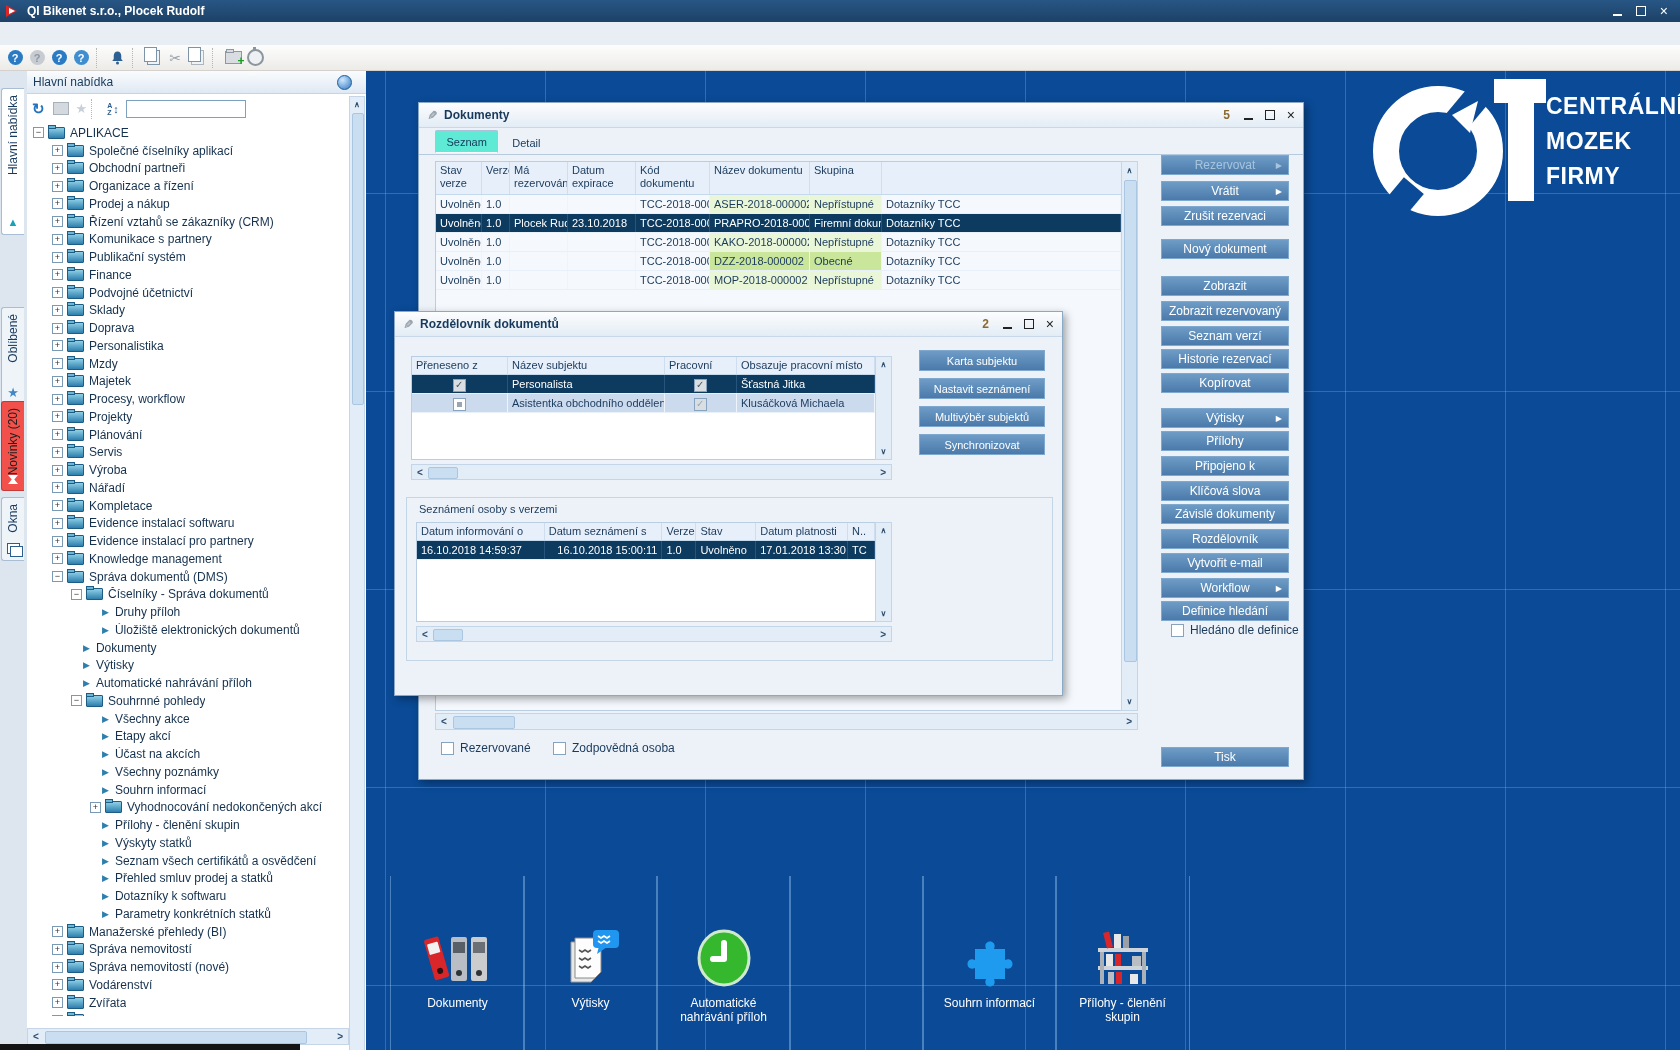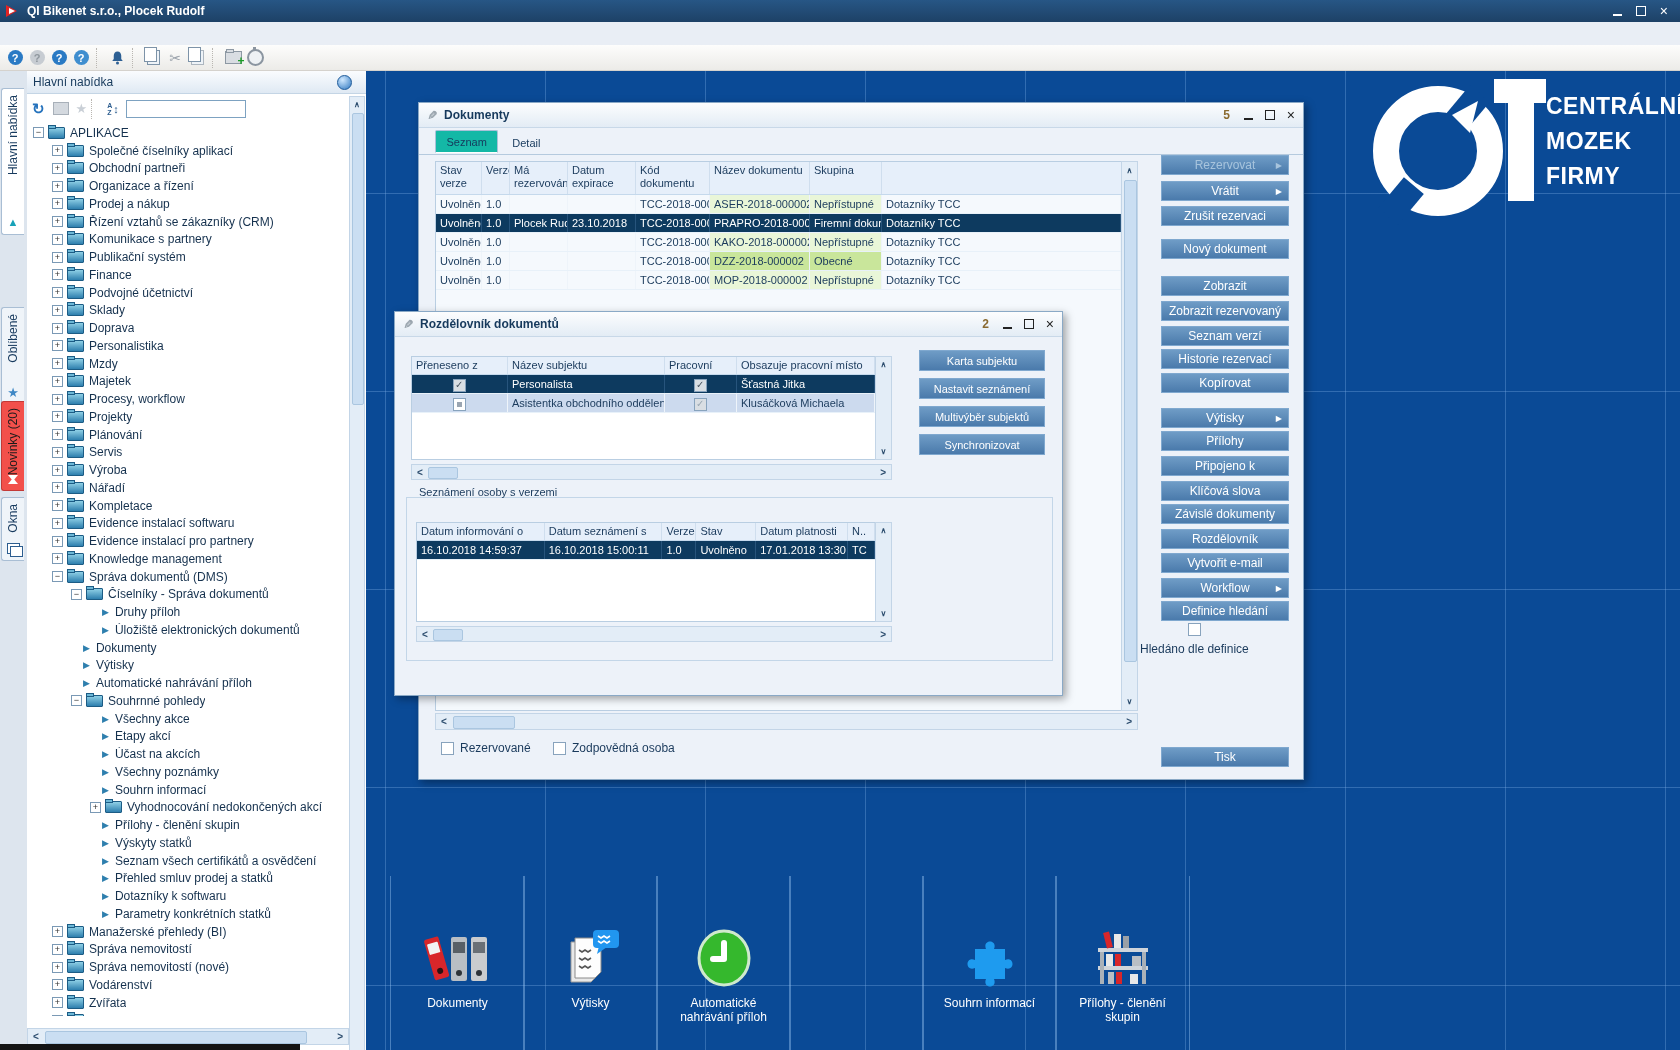--- a/index.html
+++ b/index.html
@@ -95,21 +95,21 @@
   #logotext{color:#fff;font-size:23px;font-weight:bold;letter-spacing:.5px;line-height:35px;}
   
   .win{position:absolute;background:#edf2f9;border:1px solid #8aa9c6;box-shadow:3px 3px 8px rgba(0,0,0,.35);}
   .wtitle{height:24px;background:linear-gradient(#fcfdfe,#e3ecf5);border-bottom:1px solid #c8d8e8;
           display:flex;align-items:center;font-size:12px;font-weight:bold;color:#16395c;padding:0 8px;}
   .wtico{color:#9aa5ae;font-size:12px;margin-right:7px;transform:rotate(90deg);}
   .wnum{margin-left:auto;color:#8a6a30;font-weight:bold;margin-right:4px;}
   .wbtns{display:flex;align-items:center;gap:12px;color:#222;margin-left:10px;}
   .tabbar{position:absolute;left:0;right:0;height:25px;border-bottom:1px solid #b5cade;}
   .tab{position:relative;display:inline-block;font-size:11px;color:#16395c;padding:5px 10px 4px;top:2px;}
-  .tab.active{background:#14b8a6;border:1px solid #aac1d8;border-bottom:1px solid #fff;border-radius:2px 2px 0 0;top:1px;}
+  .tab.active{background:#5eead4;border:1px solid #aac1d8;border-bottom:1px solid #fff;border-radius:2px 2px 0 0;top:1px;}
   
   .tbl{position:absolute;background:#fff;border:1px solid #b9cee2;box-sizing:border-box;}
   .thead{display:flex;background:#e6effa;border-bottom:1px solid #c5d9ec;color:#1a3a5c;}
   .th{font-size:11px;padding:2px 4px;border-right:1px solid #cfdeee;box-sizing:border-box;overflow:hidden;line-height:13px;}
   .trowt{display:flex;height:18px;border-bottom:1px solid #e8f1f9;color:#1a3a5c;}
   .td{font-size:11px;padding:2px 4px;border-right:1px solid #eef4fa;box-sizing:border-box;
       overflow:hidden;white-space:nowrap;line-height:14px;}
   .trowt.sel{background:#0d3a5f;color:#fff;}
   .trowt.sel .td{border-right-color:#27547c;}
   .cb{display:inline-block;width:11px;height:11px;background:#fff;border:1px solid #88a3bd;position:relative;vertical-align:middle;}
@@ -731,21 +731,21 @@
         <span>Vytvořit e-mail</span>
       </div>
       <div class="pbtn" style="left: 742px; top: 475px; width: 128px;">
         <span>Workflow</span>
         <span class="arw">▶</span>
       </div>
       <div class="pbtn" style="left: 742px; top: 498px; width: 128px;">
         <span>Definice hledání</span>
       </div>
       <div id="doc-buttons"></div>
-    <div class="cbrow" style="left:721px;top:520px;flex-direction:column;">
+    <div class="cbrow" style="left:752px;top:520px;">
       <span class="cb"></span>
       <span>Hledáno dle definice</span>
     </div>
     <div class="pbtn" style="left:742px;top:644px;width:128px;">
       <span>Tisk</span>
     </div>
   </div>
 
   <div class="win" style="left:394px;top:311px;width:667px;height:383px;">
     <div class="wtitle">
@@ -799,34 +799,34 @@
       </div>
       <div class="pbtn" style="left: 524px; top: 94px; width: 126px; height: 21px; font-size: 11px;">
         <span>Multivýběr subjektů</span>
       </div>
       <div class="pbtn" style="left: 524px; top: 122px; width: 126px; height: 21px; font-size: 11px;">
         <span>Synchronizovat</span>
       </div>
       <div id="dist-buttons"></div>
 
     <div class="grpbox" style="left:11px;top:185px;width:645px;height:162px;"></div>
-    <div class="grplabel" style="left:24px;top:174px;">Seznámení osoby s verzemi</div>
+    <div class="grplabel" style="left:24px;top:191px;">Seznámení osoby s verzemi</div>
     <div class="tbl" style="left:21px;top:210px;width:460px;height:100px;">
       <div class="thead" id="ver-thead" style="height:17px;">
           <div class="th" style="width: 128px;">Datum informování o verzi</div>
           <div class="th" style="width: 118px;">Datum seznámení s verzí</div>
           <div class="th" style="width: 34px;">Verze</div>
           <div class="th" style="width: 60px;">Stav verze</div>
           <div class="th" style="width: 92px;">Datum platnosti od</div>
           <div class="th" style="width: 27px;">N..</div>
         </div>
       <div id="ver-tbody">
           <div class="trowt sel">
             <div class="td" style="width: 128px;">16.10.2018 14:59:37</div>
-            <div class="td" style="width: 118px;">16.10.2018 15:00:11</div>
+            <div class="td" style="width: 118px; text-align: right;">16.10.2018 15:00:11</div>
             <div class="td" style="width: 34px;">1.0</div>
             <div class="td" style="width: 60px;">Uvolněno</div>
             <div class="td" style="width: 92px;">17.01.2018 13:30:01</div>
             <div class="td" style="width: 27px;">TC</div>
           </div>
         </div>
     </div>
     <div class="abs sb" style="left:480px;top:210px;width:17px;height:100px;">
       <span class="sb-arrow" style="top:3px;">∧</span>
       <span class="sb-arrow" style="bottom:3px;">∨</span>

